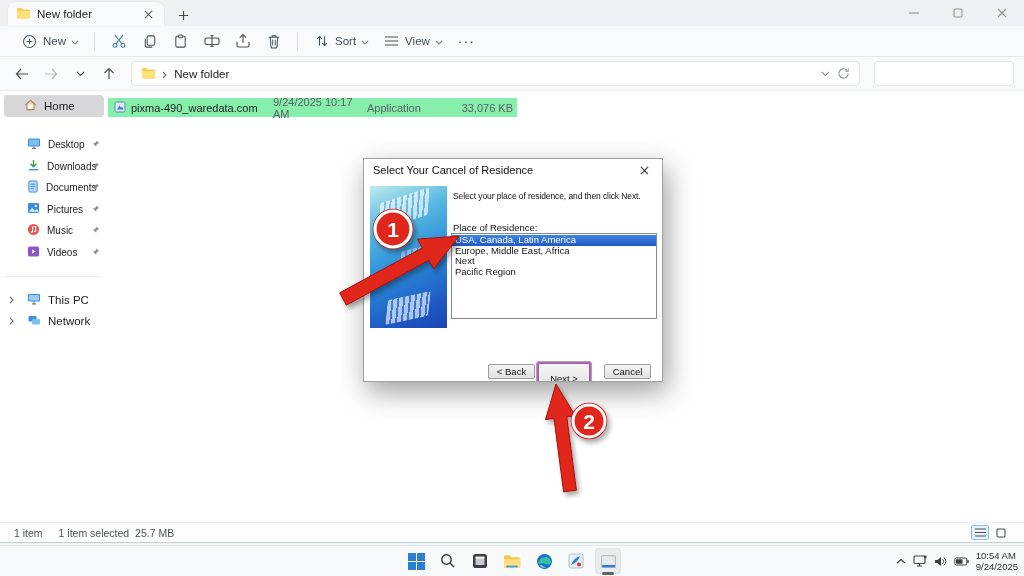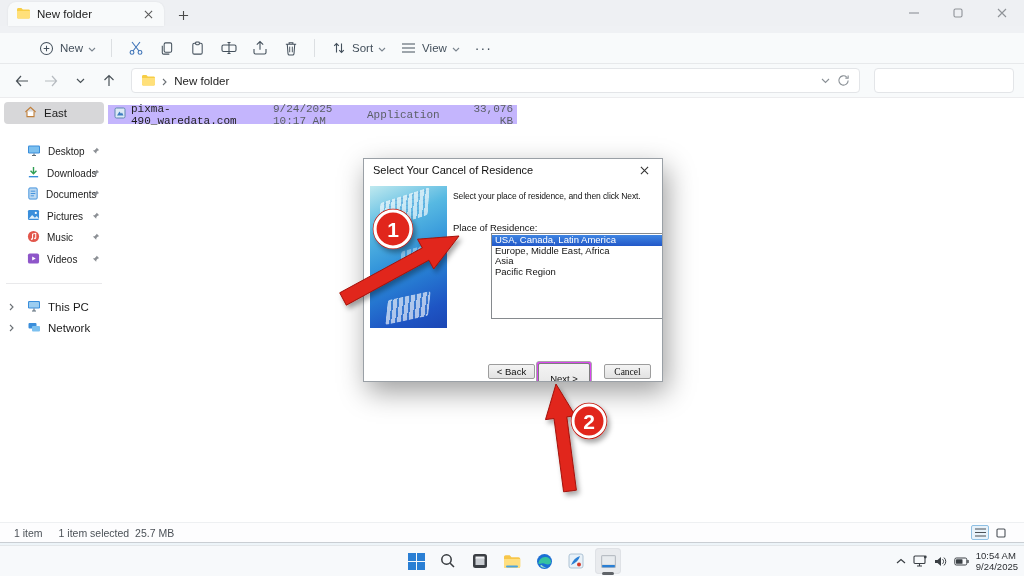--- a/index.html
+++ b/index.html
@@ -16,21 +16,21 @@
   .tab { margin-left:8px; width:156px; height:24px; background:#f8fafb; border-radius:8px 8px 0 0;
          display:flex; align-items:center; gap:7px; padding:0 8px; box-shadow:0 0 2px rgba(0,0,0,.08); }
   .tab-title { font-size:11.5px; color:#1d1d1d; flex:1; white-space:nowrap; overflow:hidden; }
   .iconbtn { display:flex; align-items:center; justify-content:center; border:none; background:transparent; cursor:pointer; }
   .tab-close { width:16px; height:16px; border-radius:4px; color:#5a5a5a; }
   .newtab { width:22px; height:22px; margin-left:8px; color:#4a4a4a; }
   .wincontrols { position:absolute; right:0; top:0; height:26px; display:flex; }
   .wc { width:44px; height:26px; display:flex; align-items:center; justify-content:center; color:#8f9398; background:transparent; border:none; }
 
   
-  .toolbar { height:31px; background:#f8fafb; border-bottom:1px solid #e7e9eb; display:flex; align-items:center; padding:0 31px;margin-top:7px; }
+  .toolbar { height:31px; background:#f8fafb; border-bottom:1px solid #e7e9eb; display:flex; align-items:center; padding:0 14px; }
   .tb-btn { display:flex; align-items:center; gap:5px; padding:4px 7px; border-radius:4px; border:none; background:transparent; color:#44505c; font-size:11.5px; cursor:pointer; }
   .tb-sep { width:1px; height:18px; background:#dcdfe2; margin:0 8px; }
   .tb-ico { width:17px; height:17px; display:flex; align-items:center; justify-content:center; }
   .chev { color:#7a848e; }
   .tb-more { font-size:14px; color:#44505c; letter-spacing:1px; padding:2px 8px; }
 
   
   .addrrow { height:34px; background:#f8fafb; border-bottom:1px solid #ececee; display:flex; align-items:center; padding:0 10px; gap:4px; }
   .nav-ico { width:26px; height:26px; display:flex; align-items:center; justify-content:center; border-radius:4px; border:none; background:transparent; }
   .addrbox { width:762px; height:25px; margin-left:6px; background:#fff; border:1px solid #e3e5e8; border-radius:4px;
@@ -52,21 +52,21 @@
   .side-tree-item { height:21.5px; display:flex; align-items:center; gap:7px; padding-left:27px; font-size:11.5px; color:#1c1c1c; position:relative; cursor:pointer; }
   .side-tree-item .tchev { position:absolute; left:9px; color:#6b7075; }
 
   .content { flex:1; position:relative; padding-top:4px; }
   .cols { display:flex; align-items:center; height:19px; font-size:11px; color:#5a5f65; padding-left:24px; }
   .col-name { width:157px; position:relative; }
   .col-name .sortmark { position:absolute; left:72px; top:-4px; color:#9aa0a6; font-size:9px; }
   .col-date { width:94px; }
   .col-type { width:90px; }
   .col-size { width:56px; text-align:right; }
-  .filerow { display:flex; align-items:center; height:19px; width:409px; margin-top:3px; background:#c4b5fd; font-size:11px; color:#333; padding-left:6px; cursor:pointer;font-family:Liberation Mono, monospace; }
+  .filerow { display:flex; align-items:center; height:19px; width:409px; margin-top:3px; background:#86efac; font-size:11px; color:#333; padding-left:6px; cursor:pointer; }
   .filerow .fname { width:159px; display:flex; align-items:center; gap:5px; color:#1d1d1d; }
   .filerow .fdate { width:94px; color:#5a5f65; }
   .filerow .ftype { width:90px; color:#5a5f65; }
   .filerow .fsize { width:56px; text-align:right; color:#5a5f65; }
 
   
   .statusbar { height:20px; background:#fdfdfe; border-top:1px solid #eef0f2; display:flex; align-items:center; padding:0 14px; font-size:10.5px; color:#4b5157; gap:16px; }
   .sb-right { margin-left:auto; display:flex; gap:3px; }
   .sb-view { width:18px; height:15px; display:flex; align-items:center; justify-content:center; border:1px solid transparent; border-radius:2px; }
   .sb-view.active { border-color:#8fc0e4; background:#e8f2fa; }
@@ -81,29 +81,29 @@
   .dlg-img { position:absolute; left:6px; top:5px; width:77px; height:142px; overflow:hidden;
              background:linear-gradient(155deg,#bfe9ef 0%,#57b9e2 26%,#2a8bd8 55%,#1e55c4 85%,#1b46b4 100%); }
   .blocks { position:absolute; opacity:.75;
             background:repeating-linear-gradient(90deg,rgba(255,255,255,.85) 0 4px,rgba(120,180,230,.35) 4px 6px),
                        repeating-linear-gradient(0deg,rgba(255,255,255,.0) 0 3px,rgba(60,120,200,.45) 3px 4px); }
   .blocks.b1 { left:8px; top:10px; width:52px; height:26px; transform:rotate(-18deg) skewX(-22deg); border-radius:3px; }
   .blocks.b2 { left:16px; top:110px; width:44px; height:24px; transform:rotate(-12deg) skewX(-18deg); border-radius:3px; }
   .blocks.b3 { left:30px; top:62px; width:30px; height:16px; transform:rotate(-15deg) skewX(-20deg); opacity:.45; border-radius:3px; }
   .dlg-instr { position:absolute; left:89px; top:10px; font-size:8.5px; letter-spacing:-0.1px; white-space:nowrap;text-align:right; }
   .dlg-label { position:absolute; left:89px; top:41px; font-size:9.5px; }
-  .dlg-list { position:absolute; left:87px; top:52px; width:206px; height:86px; background:#fff; border:1px solid #868a8e; padding:1px 0 0 0;margin-left:40px; }
+  .dlg-list { position:absolute; left:87px; top:52px; width:206px; height:86px; background:#fff; border:1px solid #868a8e; padding:1px 0 0 0; }
   .dlg-opt { height:10.5px; line-height:10.5px; font-size:9.5px; padding-left:3px; white-space:nowrap; cursor:default; }
   .dlg-opt.sel { background:linear-gradient(180deg,#3f85e2,#2258c8); color:#fff; }
   .dlg-btn { position:absolute; height:15px; font-size:9.5px; color:#111; background:linear-gradient(180deg,#f4f4f4,#e2e2e2);
              border:1px solid #9d9d9d; border-radius:2px; cursor:pointer; font-family:"Liberation Sans",sans-serif; }
   .btn-back { left:124px; top:183px; width:47px; }
   .next-wrap { position:absolute; left:172px; top:180px; width:56px; height:35px; border:1px solid #a9a9a9; border-radius:3px; padding:1px; background:#d946ef; }
   .btn-next { position:static; width:100%; height:100%; border:1px solid #7e7e7e; }
-  .btn-cancel { left:240px; top:183px; width:47px;font-family:Liberation Serif, serif; }
+  .btn-cancel { left:240px; top:183px; width:47px; }
 
   
   .taskbar { position:absolute; left:0; bottom:0; width:1024px; height:31px; background:rgba(247,249,251,.96);
              border-top:1px solid #e4e7ea; z-index:6; display:flex; align-items:center; }
   .tb-center { position:absolute; left:50%; transform:translateX(-50%); display:flex; gap:6px; align-items:center; }
   .task-ico { width:26px; height:26px; border-radius:4px; display:flex; align-items:center; justify-content:center; border:none; background:transparent; position:relative; cursor:pointer; }
   .task-ico.active { background:#e9ebee; box-shadow:inset 0 0 0 1px #dfe2e6; }
   .task-ico.active::after { content:""; position:absolute; bottom:-1px; left:7px; width:12px; height:3px; border-radius:2px; background:#5f6368; }
   .tray { position:absolute; right:6px; display:flex; align-items:center; gap:7px; }
   .tray-ico { display:flex; align-items:center; justify-content:center; color:#3a3f44; }
@@ -295,21 +295,21 @@
     </div>
   </div>
 
   <div class="main">
     <div class="sidebar">
       <div class="side-home">
         <span><svg width="13" height="12" viewBox="0 0 14 13">
               <path d="M1.5 6.5L7 1.5l5.5 5" fill="none" stroke="#c07f3a" stroke-width="1.3"></path>
               <path d="M3.2 6v5.5h7.6V6" fill="#fff" stroke="#c07f3a" stroke-width="1.2"></path>
             </svg></span>
-        <span>East</span>
+        <span>Home</span>
       </div>
       <div class="side-list">
         <div class="side-item">
           <span><svg width="14" height="13" viewBox="0 0 14 13">
                 <rect x="1" y="1.5" width="12" height="8" rx="1.2" fill="#3a8edb"></rect>
                 <rect x="2" y="2.5" width="10" height="6" rx=".6" fill="#7cc0ef"></rect>
                 <path d="M5 11.5h4M7 9.5v2" stroke="#5a6a78" stroke-width="1.1"></path>
               </svg></span>
           <span>Desktop</span>
           <span class="pin"><svg width="8" height="8" viewBox="0 0 8 8">
@@ -441,21 +441,21 @@
     <div class="dlg-img">
       <div class="blocks b1"></div>
       <div class="blocks b3"></div>
       <div class="blocks b2"></div>
     </div>
     <div class="dlg-instr">Select your place of residence, and then click Next.</div>
     <div class="dlg-label">Place of Residence:</div>
     <div class="dlg-list">
       <div class="dlg-opt sel">USA, Canada, Latin America</div>
       <div class="dlg-opt">Europe, Middle East, Africa</div>
-      <div class="dlg-opt">Asia</div>
+      <div class="dlg-opt">Next</div>
       <div class="dlg-opt">Pacific Region</div>
     </div>
     <button class="dlg-btn btn-back">&lt; Back</button>
     <span class="next-wrap">
       <button class="dlg-btn btn-next">Next &gt;</button>
     </span>
     <button class="dlg-btn btn-cancel">Cancel</button>
   </div>
 </div>
 

